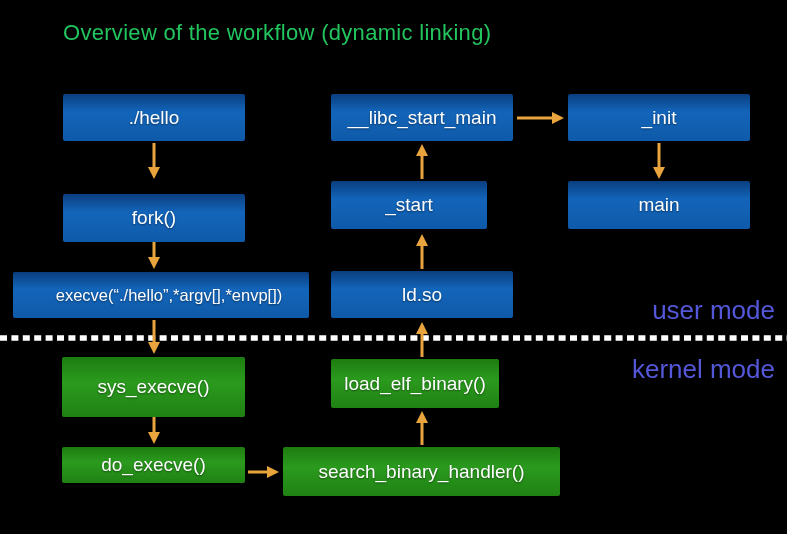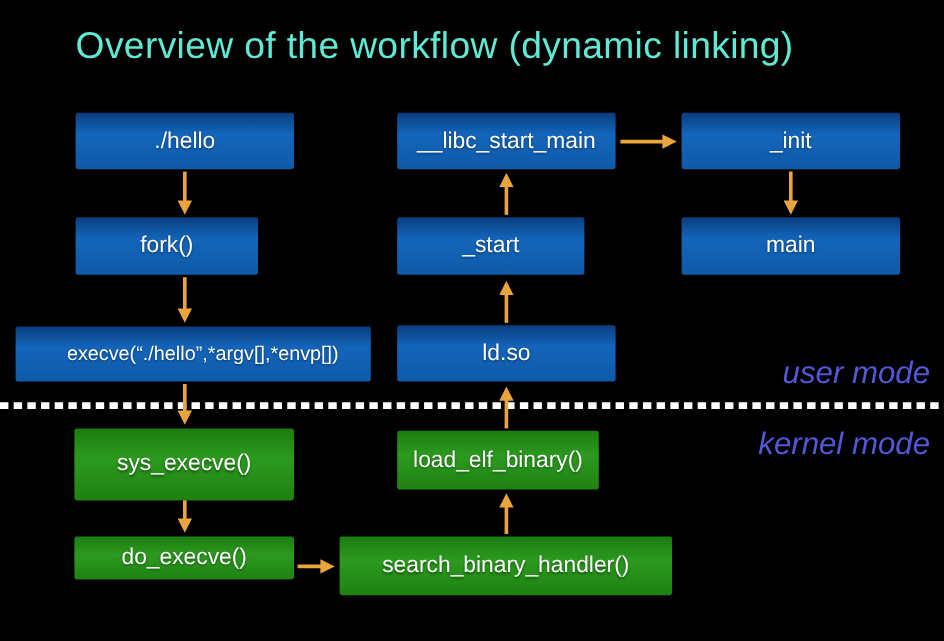--- a/index.html
+++ b/index.html
@@ -13,24 +13,24 @@
     height: 534px;
     background: var(--c-bg, #000);
     overflow: hidden;
     font-family: "Liberation Sans", sans-serif;
   }
   .title {
     position: absolute;
     left: 63px;
     top: 20px;
     margin: 0;
-    font-size: 31px;
+    font-size: 22px;
     font-weight: 400;
     letter-spacing: 0.3px;
-    color: #5eead4;
+    color: #22c55e;
   }
   .arrow-layer {
     position: absolute;
     left: 0;
     top: 0;
   }
   .arrow {
     stroke: var(--c-arrow, #E9A43E);
     stroke-width: 3;
     fill: none;
@@ -64,21 +64,20 @@
   .node.small {
     font-size: 16.5px;
     padding-left: 16px;
   }
   .mode-label {
     position: absolute;
     right: 12px;
     font-size: 26px;
     color: var(--c-mode, #5457D8);
     white-space: nowrap;
-    font-style: italic;
   }
   .mode-label.user-mode { top: 295px; }
   .mode-label.kernel-mode { top: 354px; }
 </style>
 </head>
 <body>
 
 <div class="stage">
 
   <h1 class="title">Overview of the workflow (dynamic linking)</h1>
@@ -102,21 +101,21 @@
     <path class="arrow" d="M422,269 L422,245" marker-end="url(#ah)"></path>
     <path class="arrow" d="M422,179 L422,155" marker-end="url(#ah)"></path>
     <path class="arrow" d="M517,118 L553,118" marker-end="url(#ah)"></path>
     <path class="arrow" d="M659,143 L659,168" marker-end="url(#ah)"></path>
   </svg>
 
   <div class="node user" style="left:63px;top:94px;width:182px;height:47px">
     <span>./hello</span>
   </div>
 
-  <div class="node user" style="left:63px;top:181px;width:152px;height:48px">
+  <div class="node user" style="left:63px;top:194px;width:182px;height:48px">
     <span>fork()</span>
   </div>
 
   <div class="node user small" style="left:13px;top:272px;width:280px;height:46px">
     <span>execve(“./hello”,*argv[],*envp[])</span>
   </div>
 
   <div class="node user" style="left:331px;top:94px;width:182px;height:47px">
     <span>__libc_start_main</span>
   </div>

